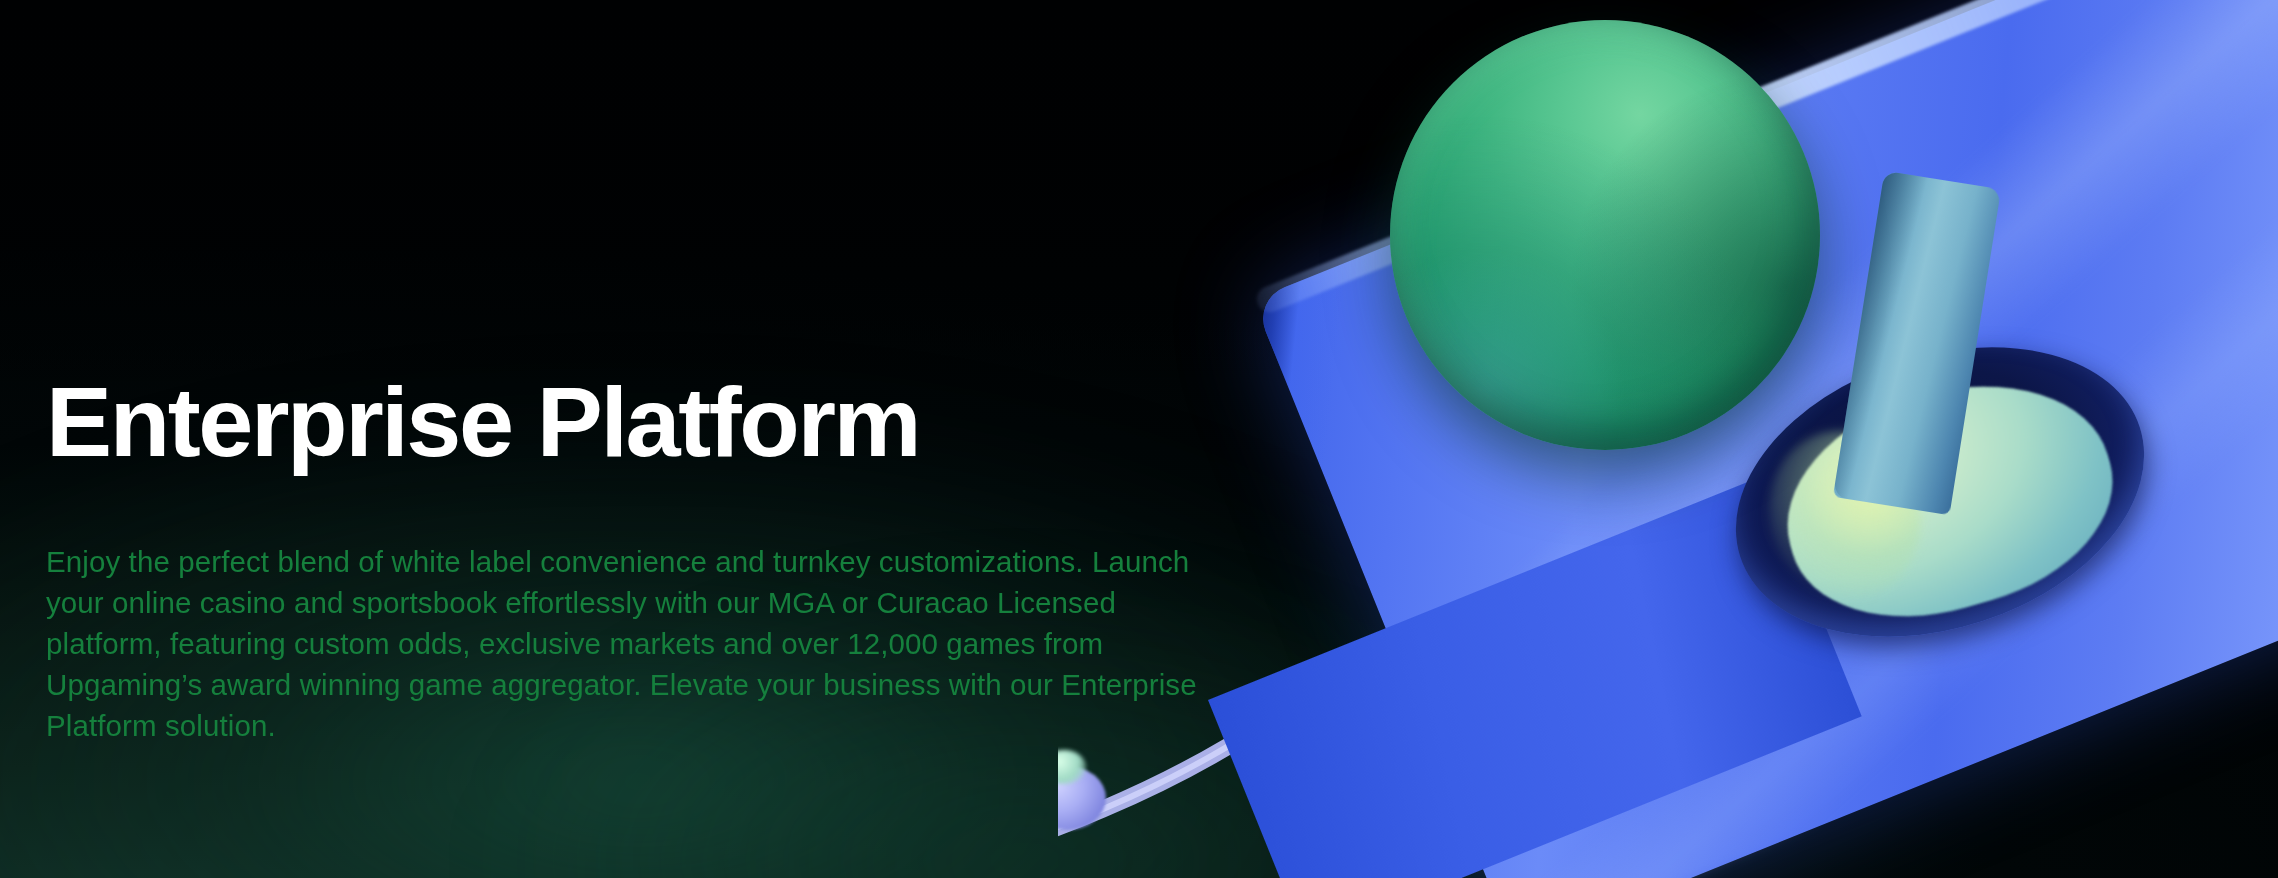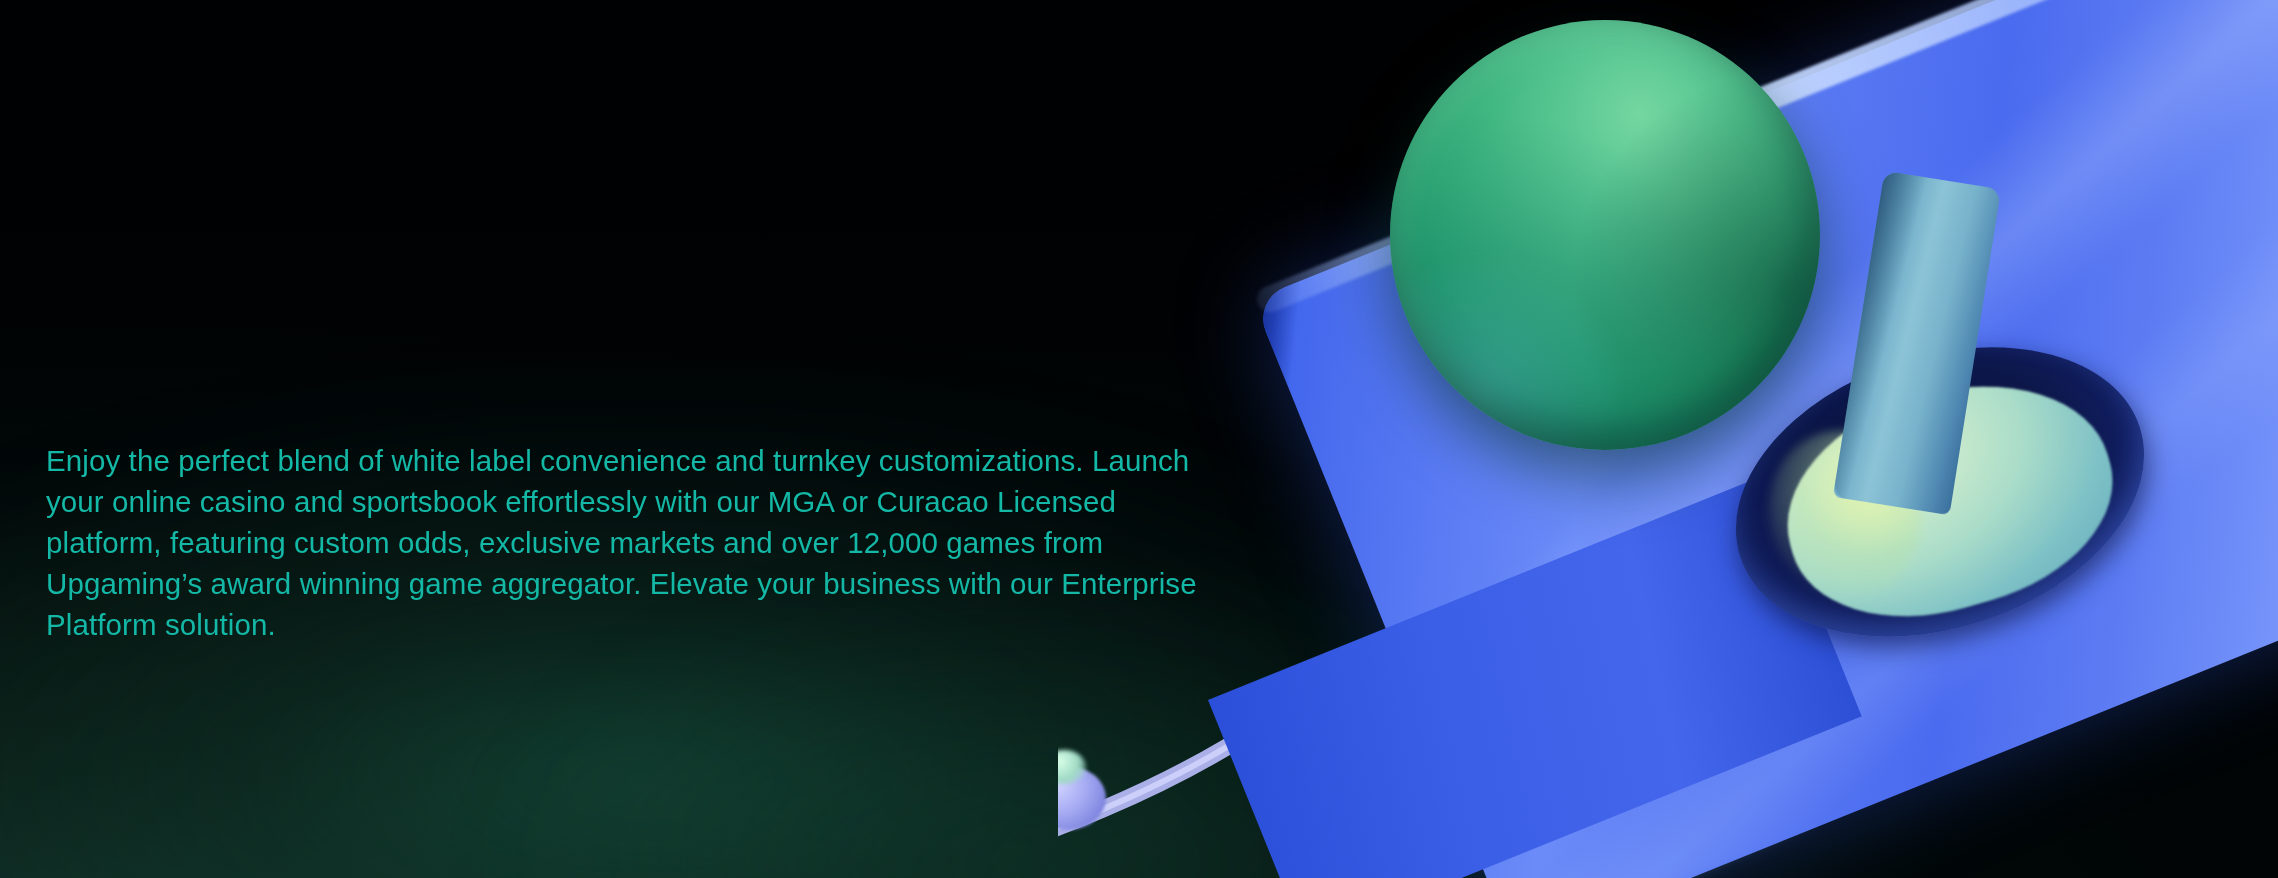--- a/index.html
+++ b/index.html
@@ -190,21 +190,21 @@
     color:#ffffff;
     white-space:nowrap;
   }
   .subcopy{
     margin:68px 0 0 0;
     font-family:"Liberation Sans", sans-serif;
     font-weight:400;
     font-size:29.5px;
     line-height:41px;
     letter-spacing:.1px;
-    color:#14b8a6;
+    color:#15803d;
     max-width:1165px;
   }
 </style>
 </head>
 <body>
 
 <div id="hero">
 
   <div class="bg-base"></div>
   <div class="bg-glow"></div>
@@ -234,20 +234,21 @@
 
     <div class="stem"></div>
     <div class="stem-shadow"></div>
 
     <div class="ball"></div>
     <div class="ball-shade"></div>
     <div class="ball-rim"></div>
   </div>
 
   <div class="copy">
+    <h1 class="headline">Enterprise Platform</h1>
     <p class="subcopy">
       <span>Enjoy the perfect blend of white label convenience and turnkey customizations.</span>
       <span>Launch your online casino and sportsbook effortlessly with our MGA or</span>
       <span>Curacao Licensed platform, featuring custom odds, exclusive markets and over</span>
       <span>12,000 games from Upgaming’s award winning game aggregator. Elevate your</span>
       <span>business with our Enterprise Platform solution.</span>
     </p>
   </div>
 
 </div>

